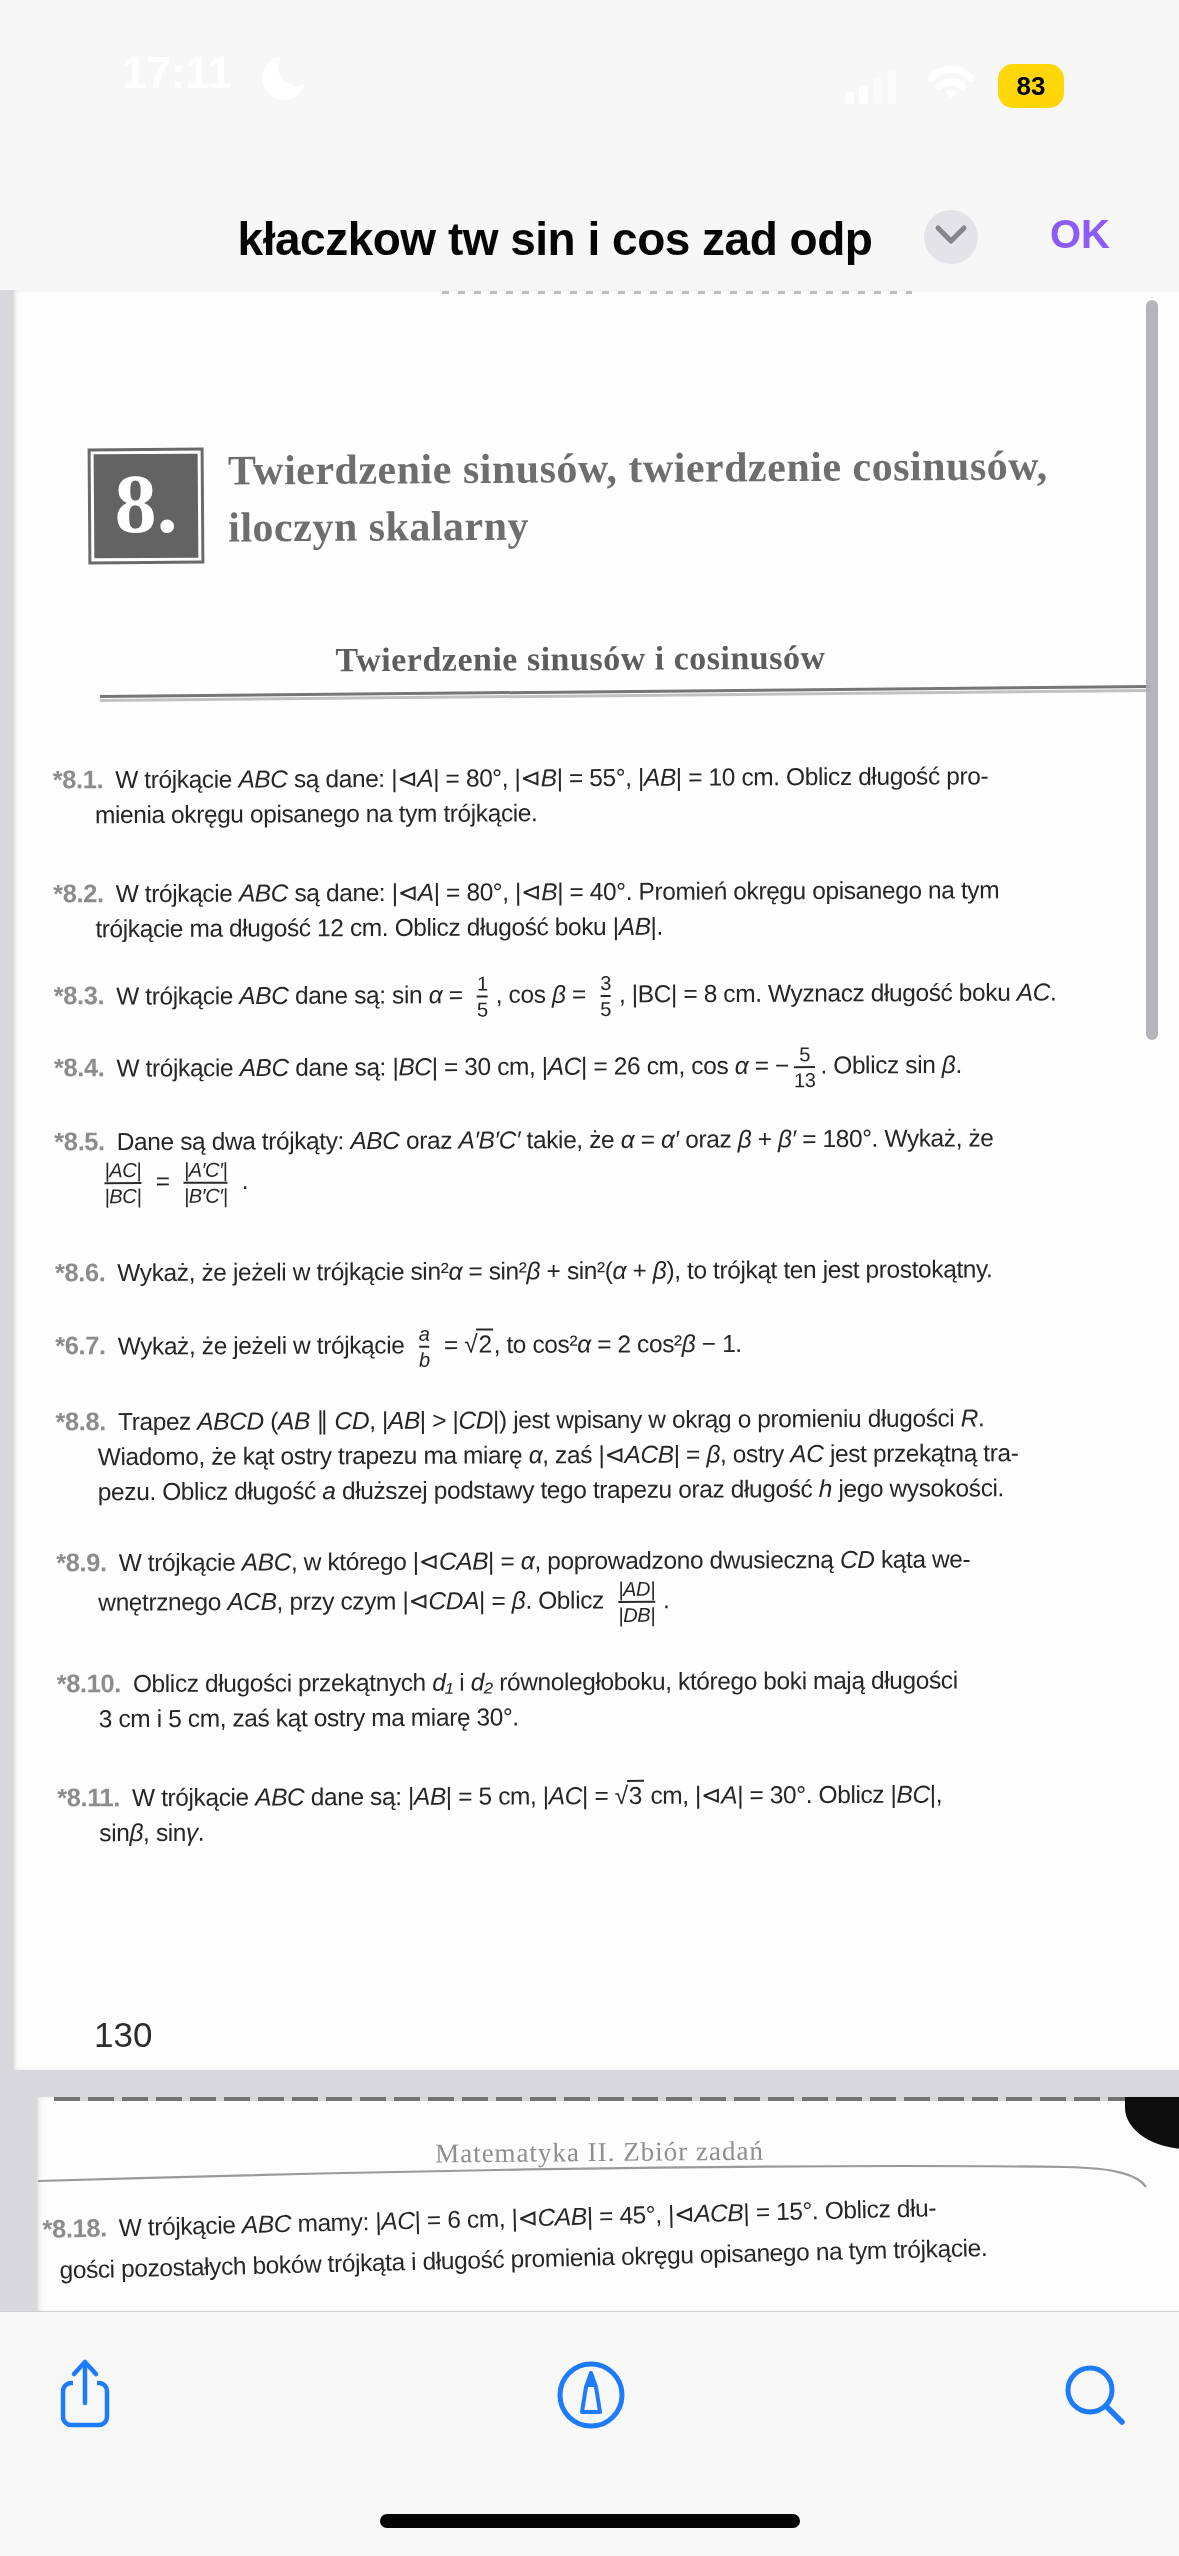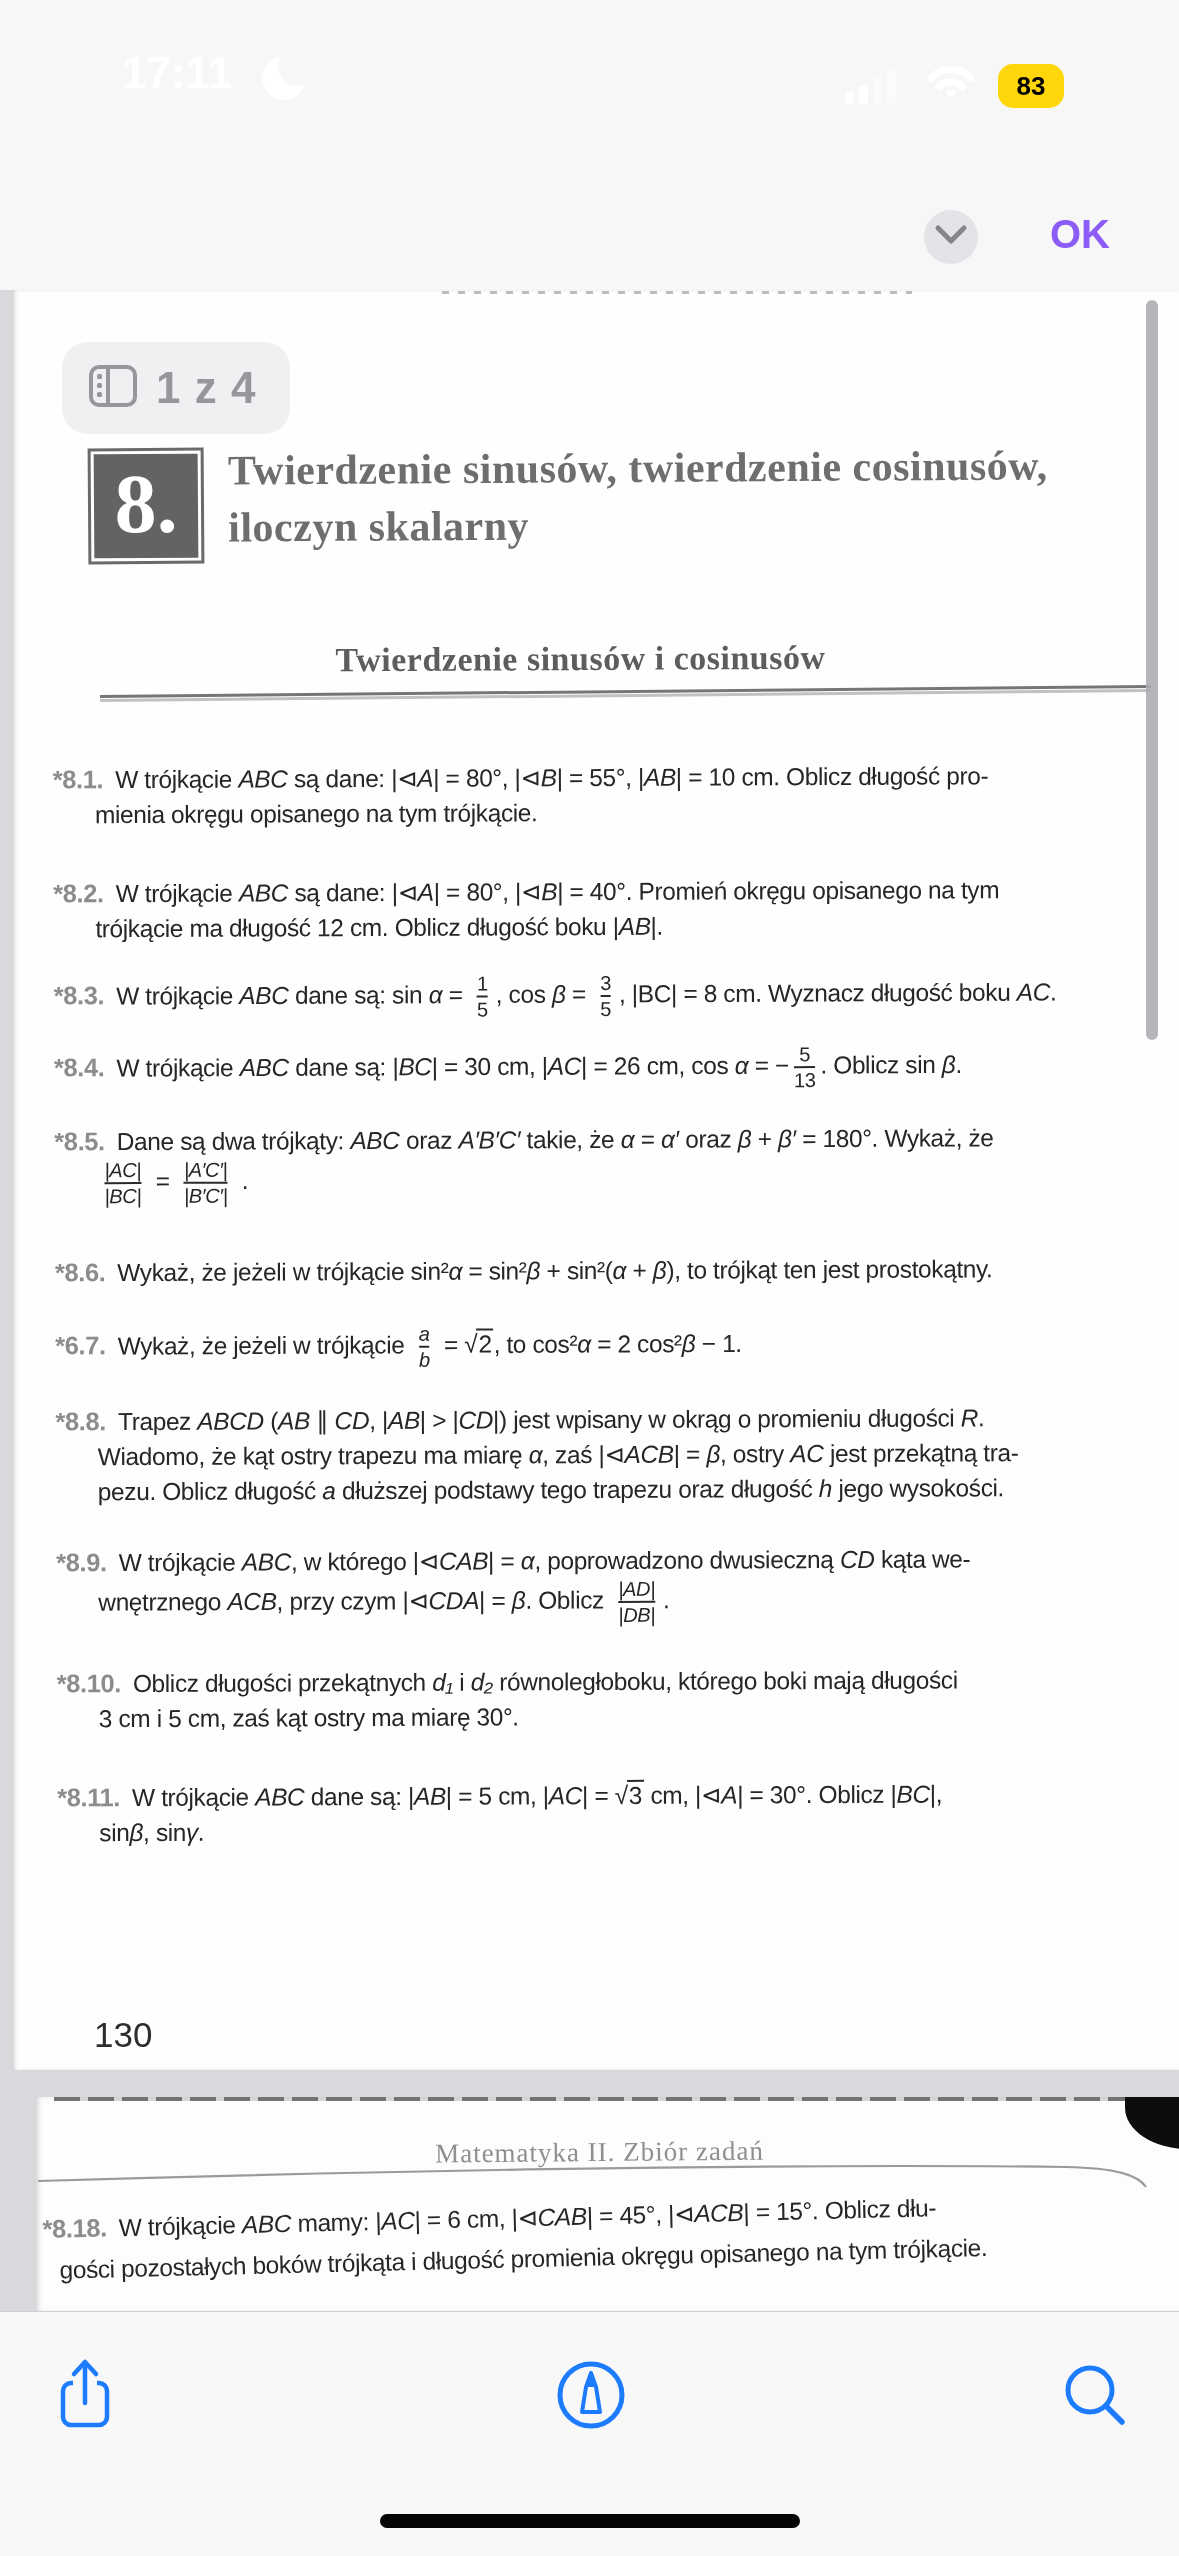--- a/index.html
+++ b/index.html
@@ -109,47 +109,36 @@
     <svg width="58" height="44" viewBox="0 0 58 44">
       <path d="M29 38 l6 -6 a9 9 0 0 0 -12 0 z" fill="#fff"></path>
       <path d="M9 18 a28 28 0 0 1 40 0" stroke="#fff" stroke-width="7" fill="none" stroke-linecap="round"></path>
       <path d="M17 27 a17 17 0 0 1 24 0" stroke="#fff" stroke-width="7" fill="none" stroke-linecap="round"></path>
     </svg>
   </div>
   <div class="battery">83</div>
 </div>
 
 <div class="navbar">
+  <div class="nav-title">kłaczkow tw sin i cos zad odp</div>
   <div class="title-menu">
     <span>
       <svg width="34" height="22" viewBox="0 0 34 22">
           <path d="M4 4 L17 17 L30 4" stroke="#85858a" stroke-width="5" fill="none" stroke-linecap="round" stroke-linejoin="round"></path>
         </svg>
     </span>
   </div>
   <div class="ok-btn">OK</div>
 </div>
 
 <div class="docarea">
 
   <div class="page1">
     <div class="scan-dashes"></div>
 
-    <div class="pill">
-      <span>
-        <svg width="50" height="44" viewBox="0 0 50 44">
-          <rect x="3" y="3" width="44" height="38" rx="8" stroke="#96969b" stroke-width="4" fill="none"></rect>
-          <line x1="20" y1="3" x2="20" y2="41" stroke="#96969b" stroke-width="4"></line>
-          <rect x="9" y="10" width="5" height="5" rx="1.5" fill="#96969b"></rect>
-          <rect x="9" y="19" width="5" height="5" rx="1.5" fill="#96969b"></rect>
-          <rect x="9" y="28" width="5" height="5" rx="1.5" fill="#96969b"></rect>
-        </svg>
-      </span>
-      <span class="pill-label">1 z 4</span>
-    </div>
 
     <div class="chapterbox">
       <div class="inner">8.</div>
     </div>
     <div class="chtitle">
       <div>Twierdzenie sinusów, twierdzenie cosinusów,</div>
       <div>iloczyn skalarny</div>
     </div>
 
     <div class="sectitle">Twierdzenie sinusów i cosinusów</div>

